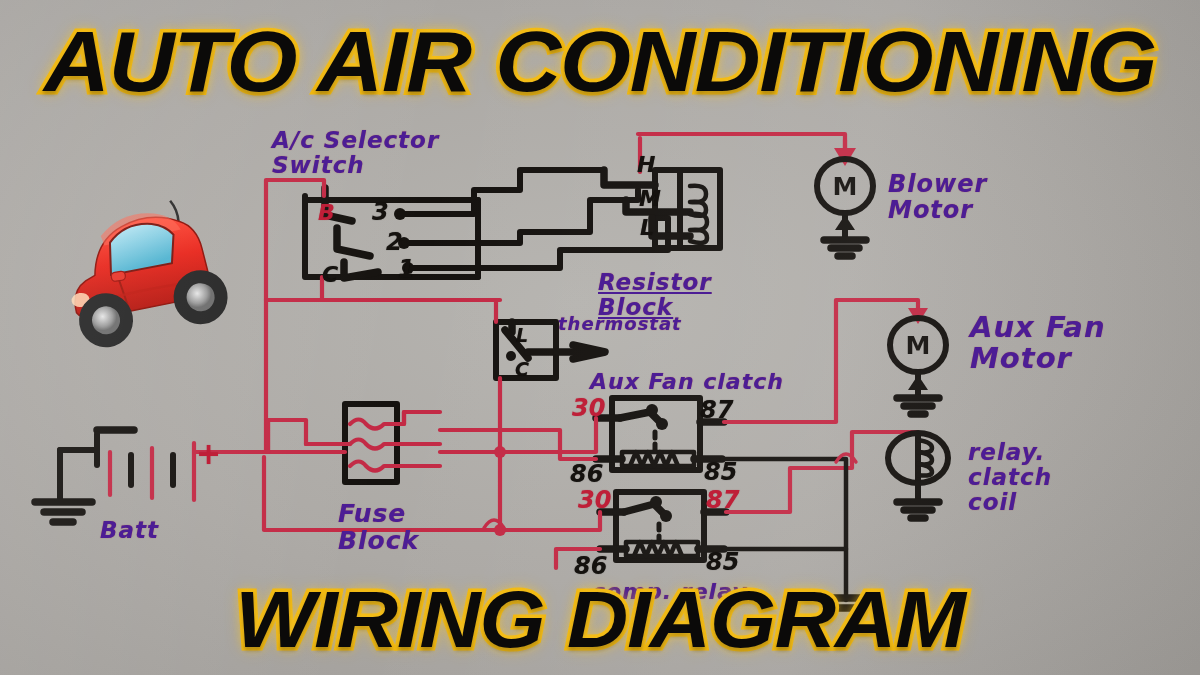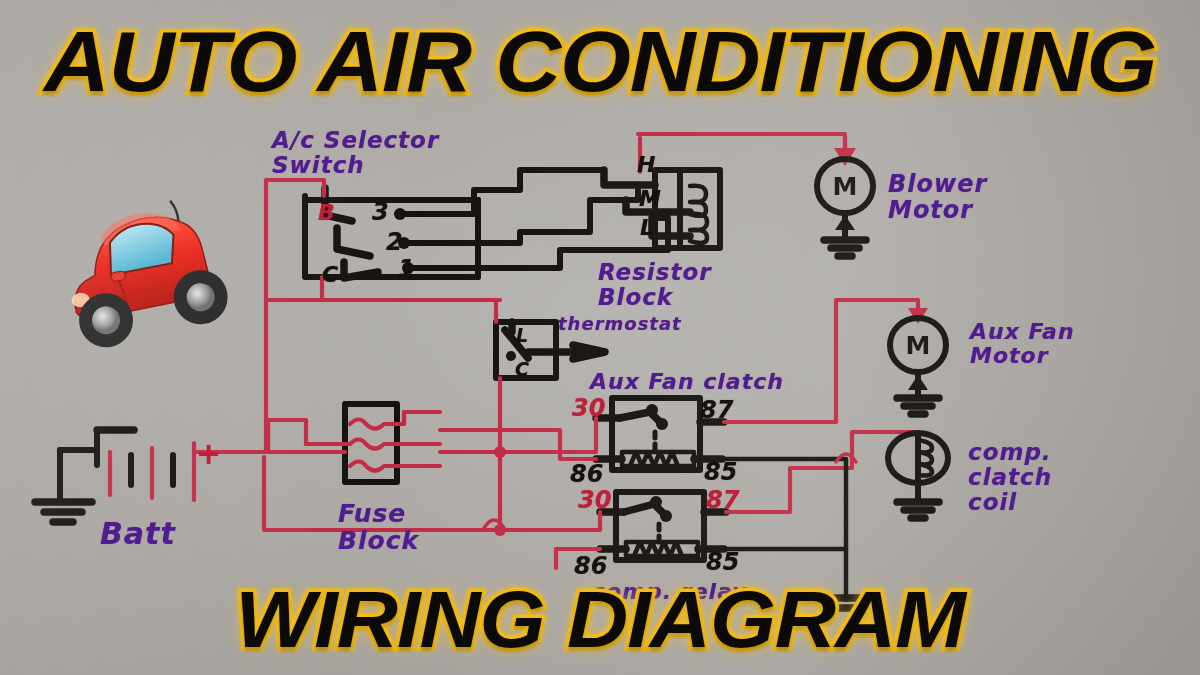--- a/index.html
+++ b/index.html
@@ -329,35 +329,35 @@
     <circle cx="137" cy="122" r="27" fill="#262626"></circle>
     <circle cx="137" cy="122" r="14" fill="url(#hub)"></circle>
   </g>
 </svg>
 
 <div id="sheen"></div>
 
 <div id="label-layer">
     <div class="hw" style="left: 272px; top: 128px; font-size: 23px;">A/c Selector
 Switch</div>
-    <div class="hw" style="left: 598px; top: 260px; font-size: 23px;">Resistor
+    <div class="hw" style="left: 598px; top: 270px; font-size: 23px; text-decoration: underline;">Resistor
 Block</div>
     <div class="hw" style="left: 888px; top: 172px; font-size: 24px;">Blower
 Motor</div>
-    <div class="hw" style="left: 970px; top: 320px; font-size: 22px;">Aux Fan
+    <div class="hw" style="left: 970px; top: 312px; font-size: 29px;">Aux Fan
 Motor</div>
-    <div class="hw" style="left: 968px; top: 440px; font-size: 23px;">comp.
+    <div class="hw" style="left: 968px; top: 440px; font-size: 23px;">relay.
 clatch
 coil</div>
     <div class="hw" style="left: 558px; top: 314px; font-size: 18px;">thermostat</div>
     <div class="hw" style="left: 590px; top: 370px; font-size: 22px;">Aux Fan clatch</div>
     <div class="hw" style="left: 592px; top: 580px; font-size: 22px;">comp. relay</div>
     <div class="hw" style="left: 338px; top: 500px; font-size: 25px; font-style: italic;">Fuse
 Block</div>
-    <div class="hw" style="left: 100px; top: 518px; font-size: 30px;">Batt</div>
+    <div class="hw" style="left: 100px; top: 518px; font-size: 23px;">Batt</div>
   </div>
 <div id="terminal-layer">
     <div class="num red" style="position: absolute; left: 318px; top: 200px; font-size: 22px;">B</div>
     <div class="num" style="position: absolute; left: 322px; top: 262px; font-size: 22px;">C</div>
     <div class="num" style="position: absolute; left: 372px; top: 198px; font-size: 24px;">3</div>
     <div class="num" style="position: absolute; left: 386px; top: 228px; font-size: 24px;">2</div>
     <div class="num" style="position: absolute; left: 398px; top: 255px; font-size: 24px;">1</div>
     <div class="num" style="position: absolute; left: 637px; top: 152px; font-size: 22px;">H</div>
     <div class="num" style="position: absolute; left: 639px; top: 186px; font-size: 22px;">M</div>
     <div class="num" style="position: absolute; left: 640px; top: 215px; font-size: 22px;">L</div>

